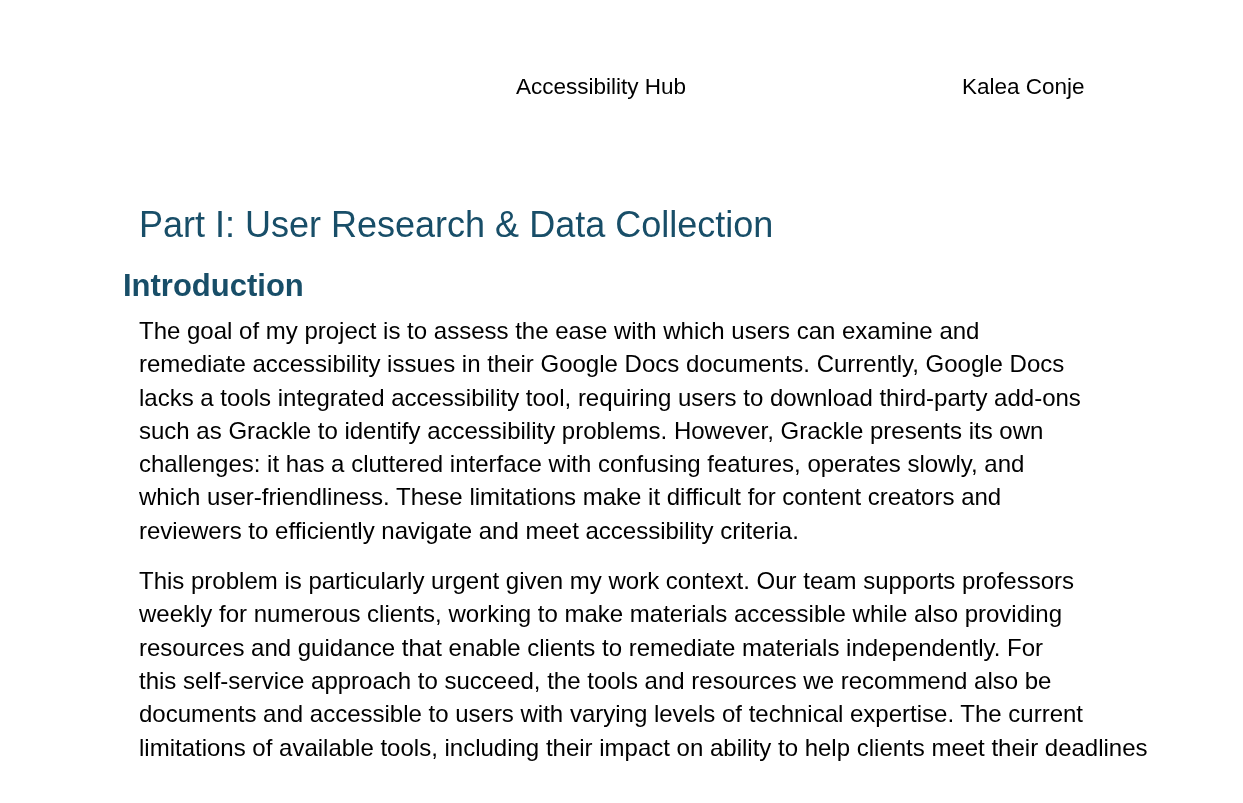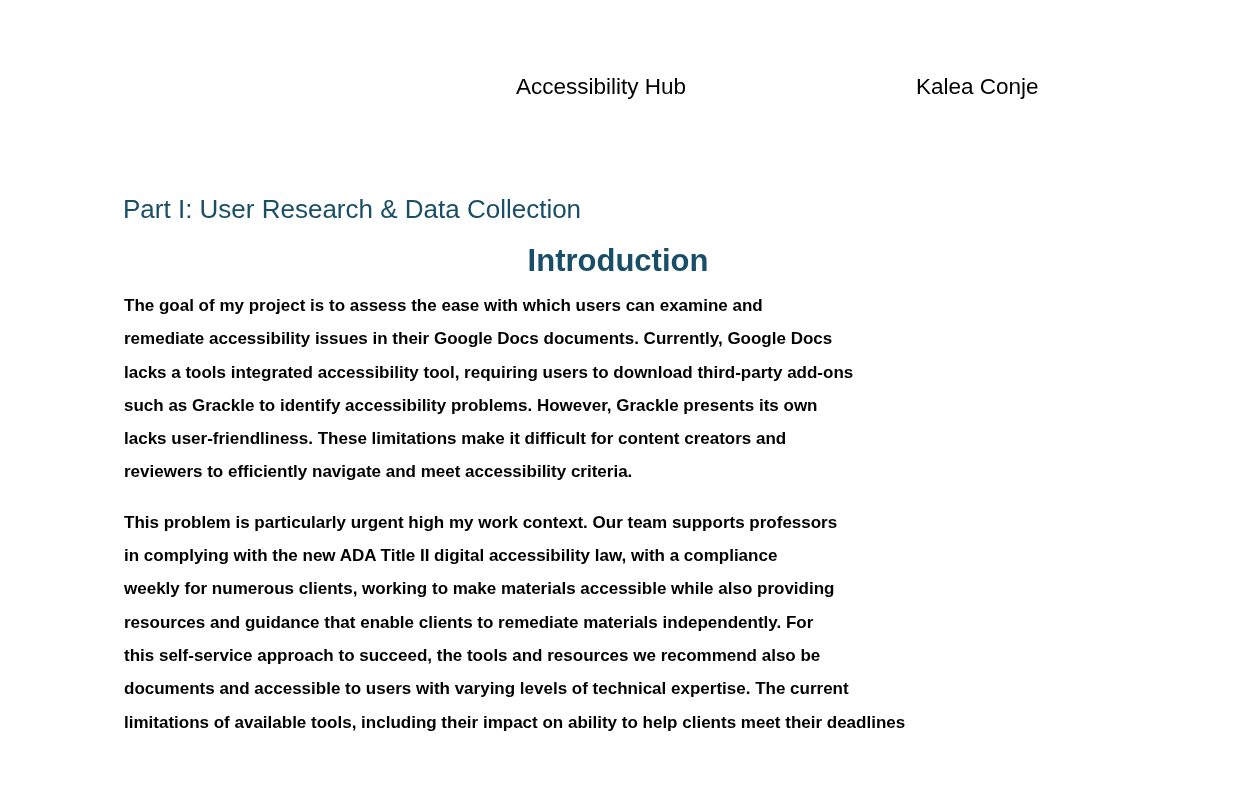--- a/index.html
+++ b/index.html
@@ -25,54 +25,52 @@
     .header-center {
       position: absolute;
       left: 516px;
       top: 73px;
       font-size: 22.5px;
       line-height: 28px;
       white-space: nowrap;
     }
     .header-right {
       position: absolute;
-      left: 916px;
+      left: 962px;
       top: 73px;
       font-size: 22.5px;
       line-height: 28px;
       white-space: nowrap;
     }
     .content {
       position: absolute;
       left: 123px;
       top: 184px;
       width: 990px;
     }
     h1.title {
-      margin: 0;
+      margin: 16px;
       font-weight: normal;
-      font-size: 26px;
+      font-size: 36px;
       line-height: 50px;
       color: #184e68;
       white-space: nowrap;
     }
     h2.section {
       margin: 7px 0 0 0;
       font-weight: bold;
       font-size: 31px;
       line-height: 40px;
       color: #184e68;
       white-space: nowrap;
-      text-align: center;
     }
     p.body-para {
-      margin: 1px;
-      font-size: 17px;
+      margin: 16px;
+      font-size: 24px;
       line-height: 33.3px;
-      font-weight: bold;
     }
     p.body-para + p.body-para {
       margin-top: 17px;
     }
     .line {
       display: block;
       white-space: nowrap;
     }
     p.first-para {
       margin-top: 8px;
@@ -88,27 +86,27 @@
 
   <div class="content">
     <h1 class="title">Part I: User Research &amp; Data Collection</h1>
     <h2 class="section">Introduction</h2>
 
     <p class="body-para first-para">
       <span class="line">The goal of my project is to assess the ease with which users can examine and</span>
       <span class="line">remediate accessibility issues in their Google Docs documents. Currently, Google Docs</span>
       <span class="line">lacks a tools integrated accessibility tool, requiring users to download third-party add-ons</span>
       <span class="line">such as Grackle to identify accessibility problems. However, Grackle presents its own</span>
-      <span class="line">lacks user-friendliness. These limitations make it difficult for content creators and</span>
+      <span class="line">challenges: it has a cluttered interface with confusing features, operates slowly, and</span>
+      <span class="line">which user-friendliness. These limitations make it difficult for content creators and</span>
       <span class="line">reviewers to efficiently navigate and meet accessibility criteria.</span>
     </p>
 
     <p class="body-para">
-      <span class="line">This problem is particularly urgent high my work context. Our team supports professors</span>
-      <span class="line">in complying with the new ADA Title II digital accessibility law, with a compliance</span>
+      <span class="line">This problem is particularly urgent given my work context. Our team supports professors</span>
       <span class="line">weekly for numerous clients, working to make materials accessible while also providing</span>
       <span class="line">resources and guidance that enable clients to remediate materials independently. For</span>
       <span class="line">this self-service approach to succeed, the tools and resources we recommend also be</span>
       <span class="line">documents and accessible to users with varying levels of technical expertise. The current</span>
       <span class="line">limitations of available tools, including their impact on ability to help clients meet their deadlines</span>
     </p>
   </div>
 
 </div>
 

